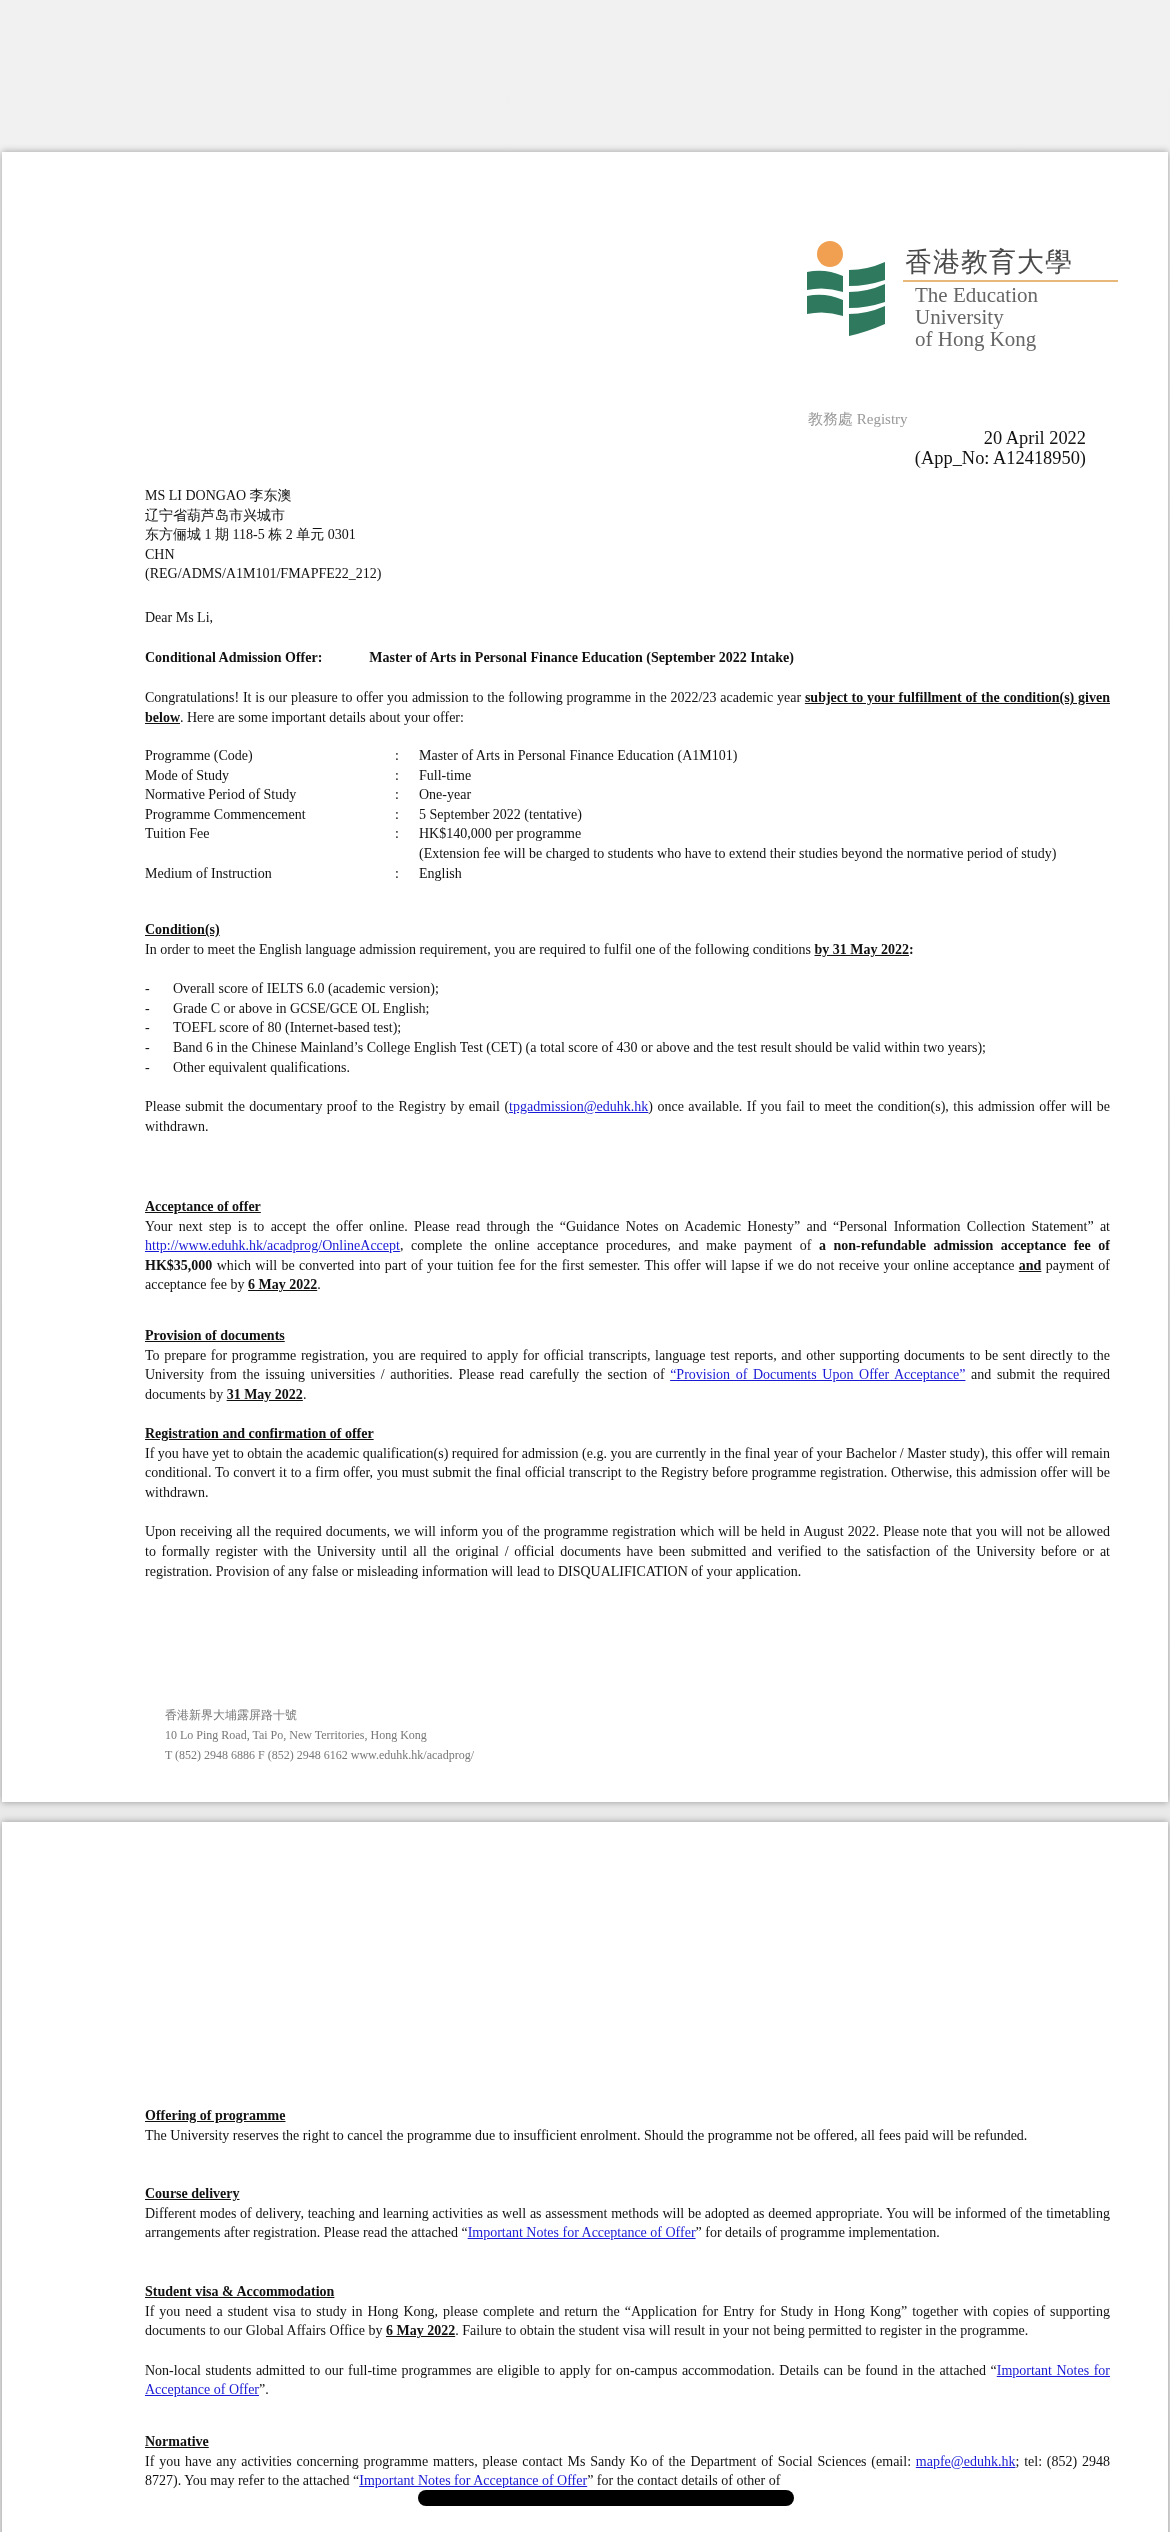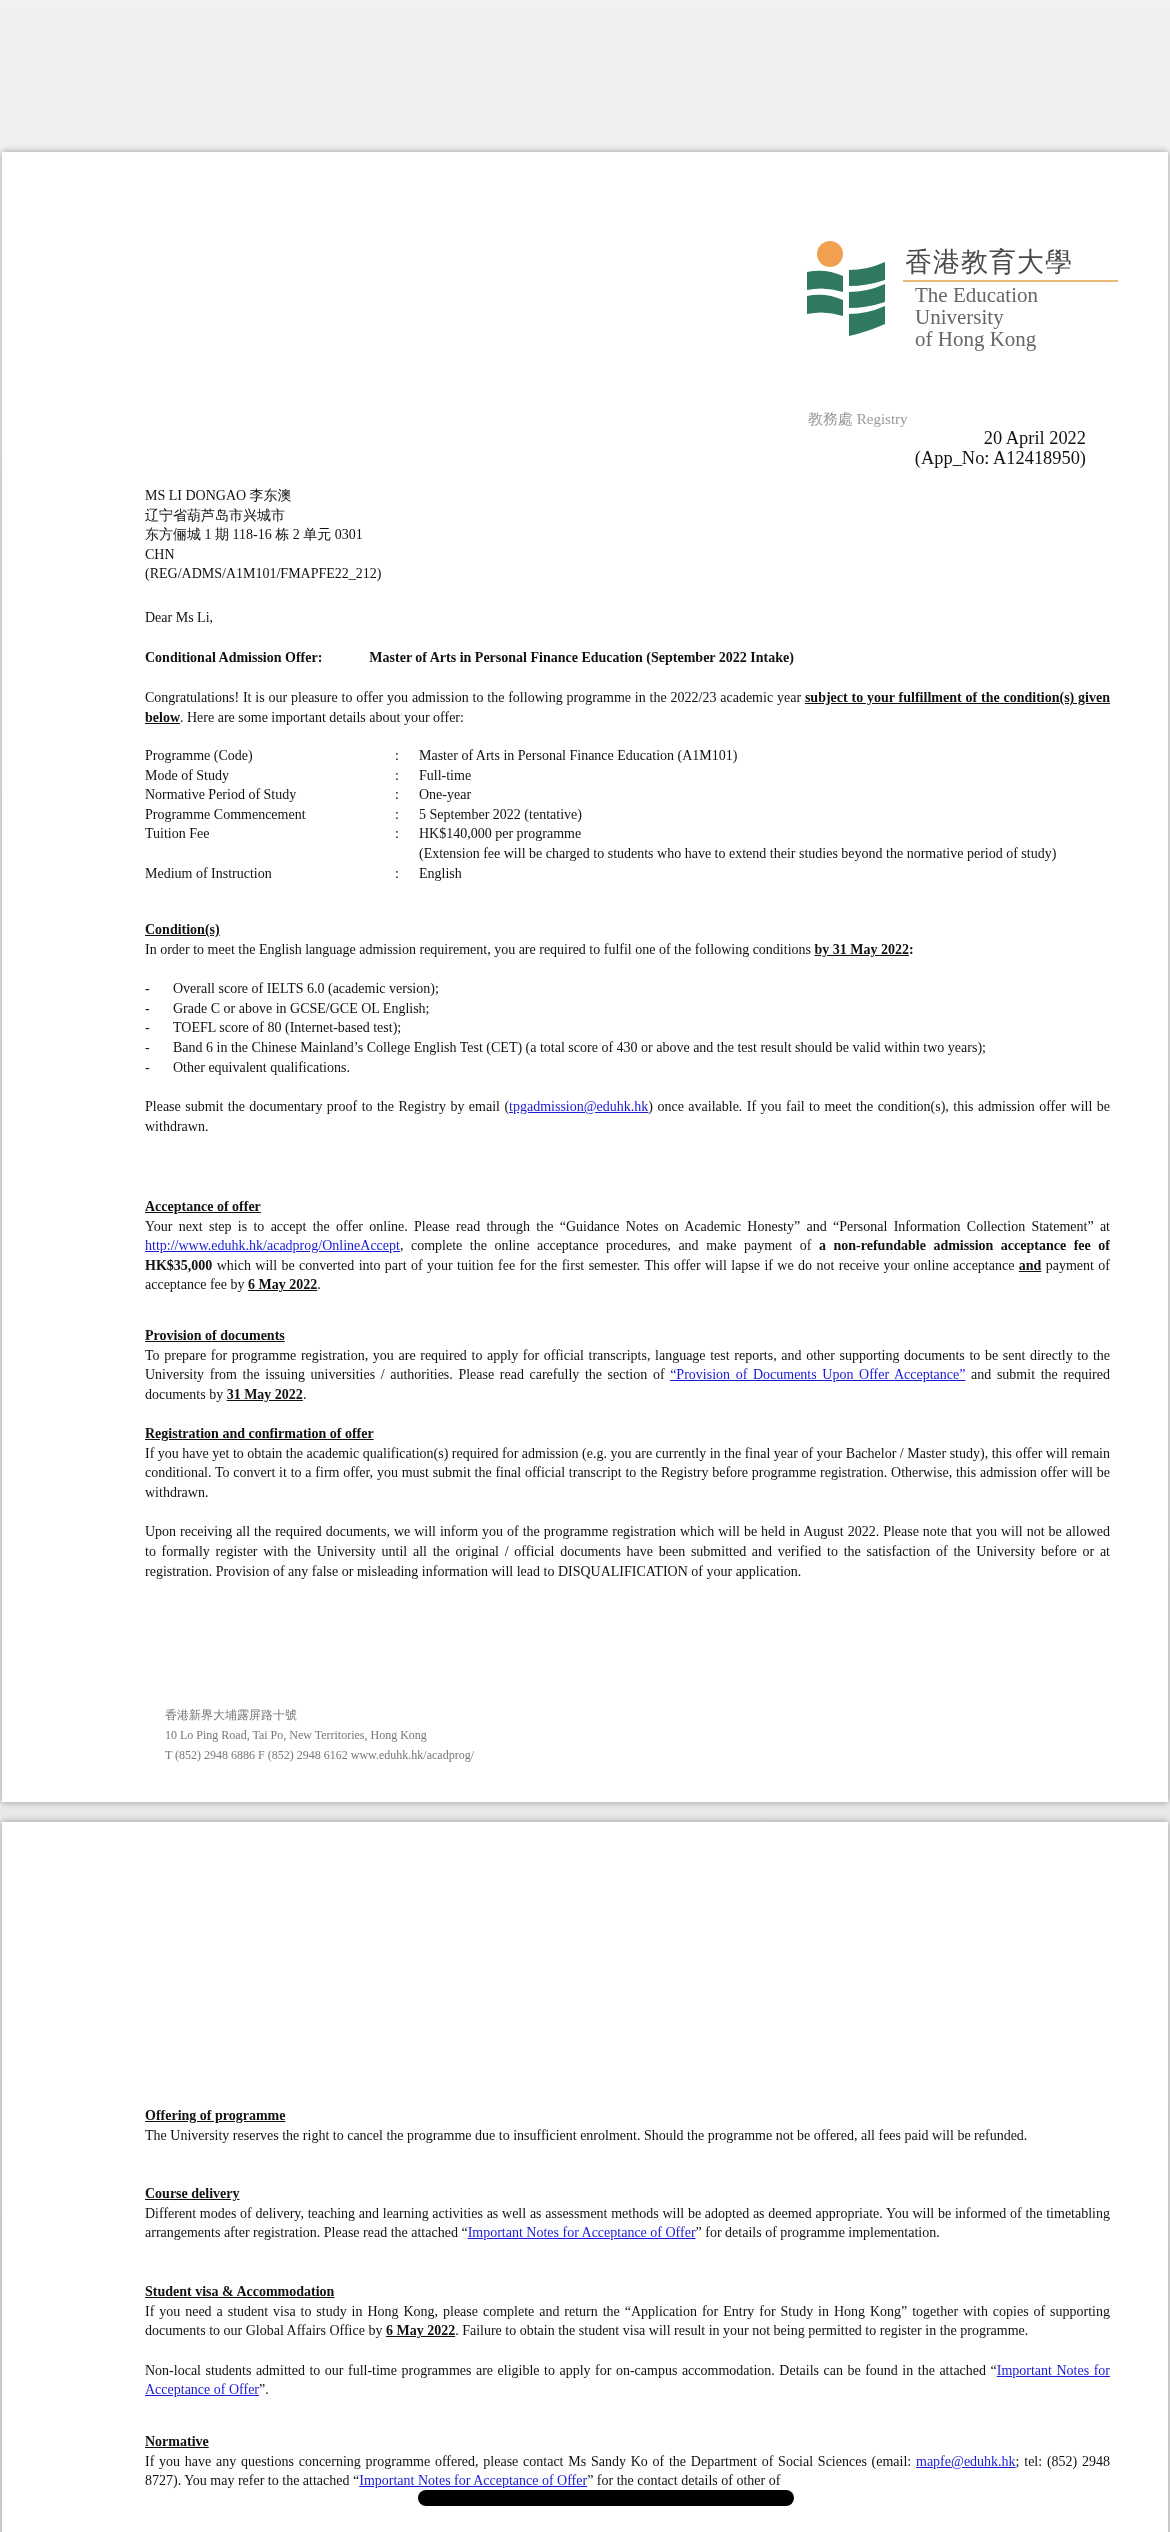--- a/index.html
+++ b/index.html
@@ -63,21 +63,21 @@
   <div class="registry">教務處  Registry</div>
 
   <div class="date-block">
     <div>20 April 2022</div>
     <div>(App_No: A12418950)</div>
   </div>
 
   <div class="content" style="top:334px;">
     <div>MS LI DONGAO  李东澳</div>
     <div>辽宁省葫芦岛市兴城市</div>
-    <div>东方俪城 1 期 118-16 栋 2 单元 0301</div>
+    <div>东方俪城 1 期 118-5 栋 2 单元 0301</div>
     <div>CHN</div>
     <div>(REG/ADMS/A1M101/FMAPFE22_212)</div>
   </div>
 
   <div class="content" style="top:456px;">Dear Ms Li,</div>
 
   <div class="content b" style="top:496px;">
     <span>Conditional Admission Offer:</span>
     <span style="display:inline-block;width:40px"></span>
     <span>Master of Arts in Personal Finance Education (September 2022 Intake)</span>
@@ -160,17 +160,17 @@
   </div>
 
   <div class="content" style="top:460px;">
     <span class="heading">Student visa &amp; Accommodation</span>
     <p class="just-last"><span>If you need a student visa to study in Hong Kong, please complete and return the “Application for Entry for Study in Hong Kong” together with copies of supporting documents to our Global Affairs Office by </span><span class="bu">6 May 2022</span><span>. Failure to obtain the student visa will result in your not being permitted to register in the programme.</span></p>
     <p class="just-last" style="margin-top:20px"><span>Non-local students admitted to our full-time programmes are eligible to apply for on-campus accommodation.   Details can be found in the attached “</span><a>Important Notes for Acceptance of Offer</a><span>”.</span></p>
   </div>
 
   <div class="content" style="top:610px;">
     <span class="heading">Normative</span>
-    <p class="just-last"><span>If you have any questions concerning programme offered, please contact Ms Sandy Ko of the Department of Social Sciences (email: </span><a>mapfe@eduhk.hk</a><span>; tel: (852) 2948 8727). You may refer to the attached “</span><a>Important Notes for Acceptance of Offer</a><span>” for the contact details of other of</span></p>
+    <p class="just-last"><span>If you have any activities concerning programme matters, please contact Ms Sandy Ko of the Department of Social Sciences (email: </span><a>mapfe@eduhk.hk</a><span>; tel: (852) 2948 8727). You may refer to the attached “</span><a>Important Notes for Acceptance of Offer</a><span>” for the contact details of other of</span></p>
   </div>
 </div>
 
 <div class="redact"></div>
 
 </body></html>

